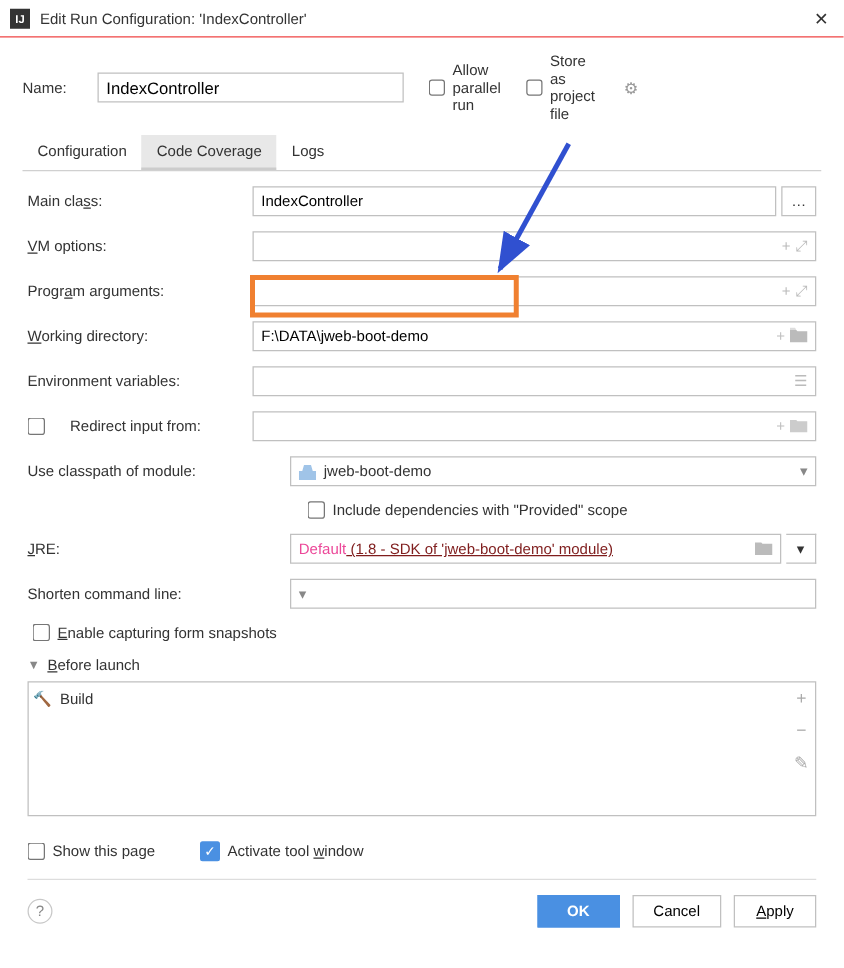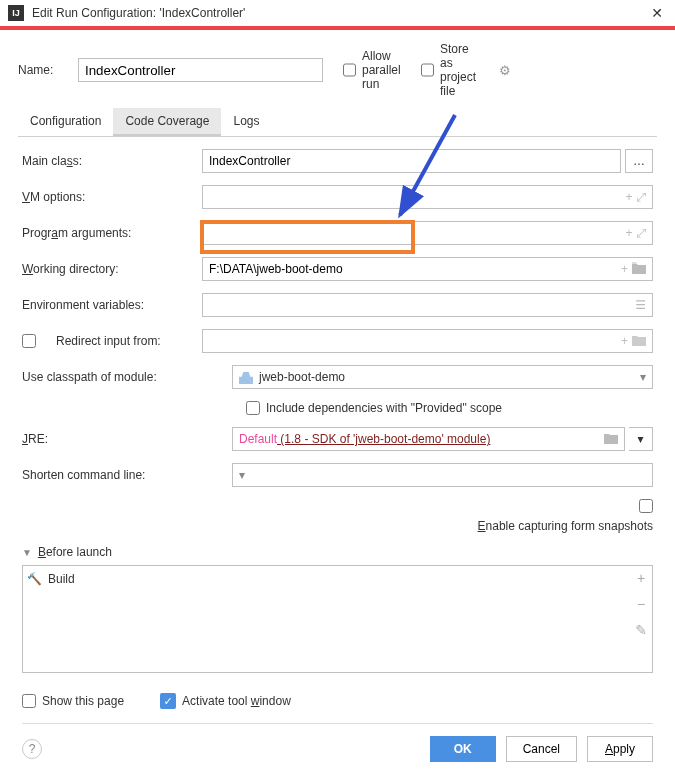--- a/index.html
+++ b/index.html
@@ -11,21 +11,21 @@
   width: 675px;
   height: 774px;
   overflow: hidden;
 }
 .titlebar {
   height: 30px;
   background: #fff;
   display: flex;
   align-items: center;
   padding: 0 8px;
-  border-bottom: 4px solid #ef4444;
+  border-bottom: 1px solid #ef4444;
 }
 .titlebar .icon {
   width: 16px; height: 16px;
   background: #333;
   color: #fff;
   font-size: 9px;
   display: inline-flex;
   align-items: center;
   justify-content: center;
   margin-right: 8px;
@@ -146,25 +146,24 @@
 }
 .indent-chk {
   margin-left: 224px;
   margin-bottom: 12px;
   display: flex;
   align-items: center;
   gap: 6px;
 }
 .single-chk {
   display: flex;
-  align-items: flex-end;
+  align-items: center;
   gap: 6px;
   margin-bottom: 10px;
   margin-left: 4px;
-  flex-direction: column;
 }
 .section-title {
   display: flex;
   align-items: center;
   gap: 6px;
   margin: 12px 0 6px;
   cursor: pointer;
 }
 .section-title .triangle { color: #888; font-size: 10px; }
 .build-list {

